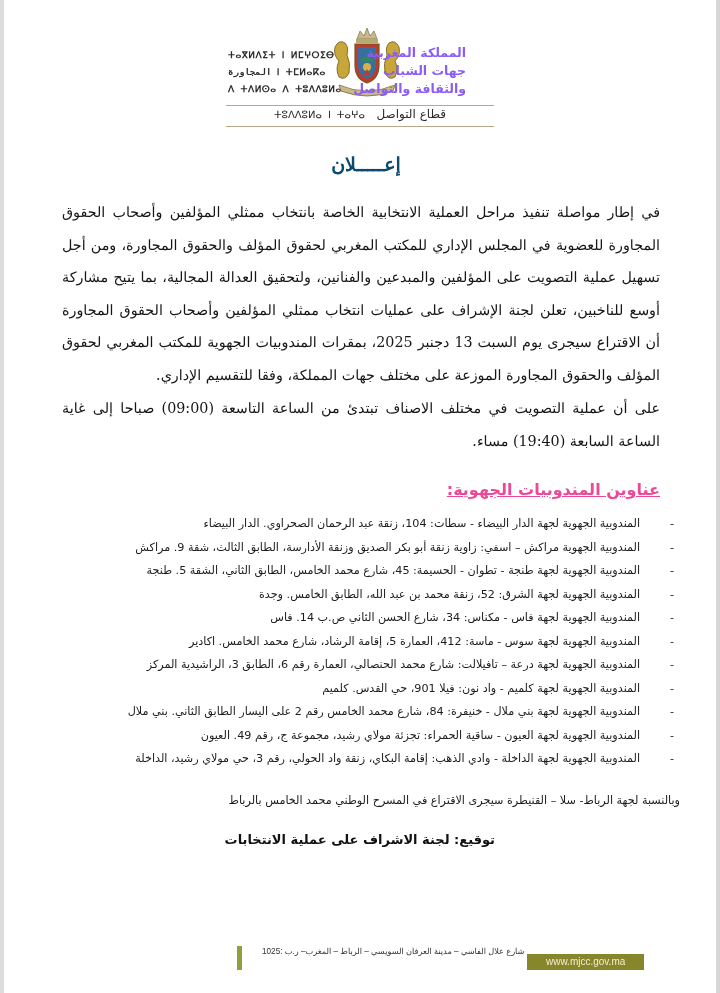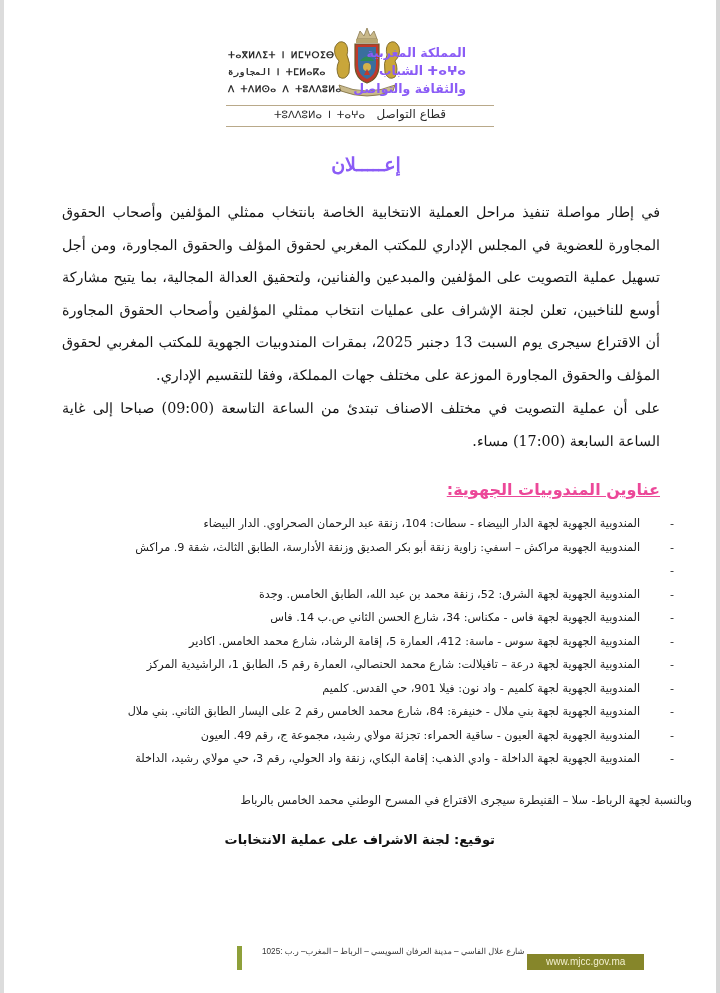--- a/index.html
+++ b/index.html
@@ -20,39 +20,39 @@
   .emblem { position: absolute; left: 329px; top: 25px; width: 76px; height: 76px; }
   .hdr-rule { position: absolute; left: 226px; width: 268px; height: 1px; background: #b9a98a; }
   .hdr-rule.r1 { top: 105px; }
   .hdr-rule.r2 { top: 126px; }
   .hdr-sector { position: absolute; left: 226px; width: 268px; top: 107px; text-align: center;
     font-size: 12px; color: #2b2b2b; direction: rtl; white-space: nowrap; }
   .hdr-sector .tf { font-family: "DejaVu Sans Mono", monospace; font-size: 10px; }
 
   
   .title { position: absolute; left: 12px; right: 0; top: 153px; text-align: center;
-    font-family: "DejaVu Serif", serif; font-weight: bold; font-size: 19px; direction: rtl; color: #8b5cf6; }
+    font-family: "DejaVu Serif", serif; font-weight: bold; font-size: 19px; direction: rtl; color: #0c4a6e; }
 
   
   .para { position: absolute; left: 62px; width: 598px; direction: rtl; text-align: justify;
     text-align-last: right; font-family: "DejaVu Serif", serif; font-size: 14.3px; line-height: 32.6px; color: #161616; }
   .para.p1 { top: 196px; }
   .para.p2 { top: 392px; }
 
   .subhead { position: absolute; right: 60px; top: 480px; direction: rtl; text-decoration: underline;
     font-family: "DejaVu Sans", sans-serif; font-size: 16px; font-weight: bold; color: #ec4899; }
 
   
   .addr-list { position: absolute; right: 40px; top: 512px; width: 620px; direction: rtl;
     margin: 0; padding: 0; list-style: none; }
   .addr-item { position: relative; height: 23.5px; line-height: 23.5px; white-space: nowrap;
     font-family: "DejaVu Sans", sans-serif; font-size: 11.2px; color: #1c1c1c; padding-right: 40px; }
   .addr-item .dash { position: absolute; right: 0; top: 0; width: 16px; text-align: center; }
 
-  .rabat { position: absolute; right: 28px; top: 794px; direction: rtl; white-space: nowrap;
+  .rabat { position: absolute; right: 40px; top: 794px; direction: rtl; white-space: nowrap;
     font-family: "DejaVu Sans", sans-serif; font-size: 11.2px; color: #1c1c1c; }
   .signature { position: absolute; right: 225px; top: 832px; direction: rtl; white-space: nowrap;
     font-family: "DejaVu Sans", sans-serif; font-size: 13px; font-weight: bold; color: #111; }
 
   
   .ft-block { position: absolute; left: 116px; top: 1000px; font-family: "Liberation Sans Narrow", "Liberation Sans", sans-serif;
     font-size: 8.5px; line-height: 12px; color: #333; white-space: nowrap; }
   .ft-block .row { display: flex; gap: 3px; }
   .ft-block .rule { width: 130px; height: 1px; background: #b7c47a; margin: 0; }
   .ft-bar { position: absolute; left: 237px; top: 946px; width: 5px; height: 24px; background: #8ea03a; }
@@ -86,47 +86,47 @@
   <path d="M38 44 l-3 6 h6 z" fill="#c0392b"></path>
 
   <path d="M6 22 Q10 14 16 18 Q20 22 18 30 Q22 38 20 48 Q16 56 10 52 Q6 44 10 36 Q4 30 6 22 Z" fill="#c9a63a" stroke="#6e5a1e" stroke-width="0.8"></path>
   <path d="M70 22 Q66 14 60 18 Q56 22 58 30 Q54 38 56 48 Q60 56 66 52 Q70 44 66 36 Q72 30 70 22 Z" fill="#c9a63a" stroke="#6e5a1e" stroke-width="0.8"></path>
 
   <path d="M10 60 Q38 72 66 60 L64 66 Q38 76 12 66 Z" fill="#c9b98a" stroke="#7a6a3a" stroke-width="0.8"></path>
 </svg>
 
 <div class="hdr-ar">
   <div>المملكة المغربية</div>
-  <div>ⵜⴰⵖⴰ الشباب</div>
+  <div>جهات الشباب</div>
   <div>والثقافة والتواصل</div>
 </div>
 
 <div class="hdr-rule r1"></div>
 <div class="hdr-sector">
   <span>قطاع التواصل</span>
   &nbsp;
   <span class="tf">ⵜⵓⴷⴷⵓⵍⴰ ⵏ ⵜⴰⵖⴰ</span>
 </div>
 <div class="hdr-rule r2"></div>
 
 <div class="title">إعـــــلان</div>
 
 <div class="para p1">في إطار مواصلة تنفيذ مراحل العملية الانتخابية الخاصة بانتخاب ممثلي المؤلفين وأصحاب الحقوق المجاورة للعضوية في المجلس الإداري للمكتب المغربي لحقوق المؤلف والحقوق المجاورة، ومن أجل تسهيل عملية التصويت على المؤلفين والمبدعين والفنانين، ولتحقيق العدالة المجالية، بما يتيح مشاركة أوسع للناخبين، تعلن لجنة الإشراف على عمليات انتخاب ممثلي المؤلفين وأصحاب الحقوق المجاورة أن الاقتراع سيجرى يوم السبت 13 دجنبر 2025، بمقرات المندوبيات الجهوية للمكتب المغربي لحقوق المؤلف والحقوق المجاورة الموزعة على مختلف جهات المملكة، وفقا للتقسيم الإداري.</div>
-<div class="para p2">على أن عملية التصويت في مختلف الاصناف تبتدئ من الساعة التاسعة (09:00) صباحا إلى غاية الساعة السابعة (17:00) مساء.</div>
+<div class="para p2">على أن عملية التصويت في مختلف الاصناف تبتدئ من الساعة التاسعة (09:00) صباحا إلى غاية الساعة السابعة (19:40) مساء.</div>
 
 <div class="subhead">عناوين المندوبيات الجهوية:</div>
 
 <ul class="addr-list">
   <li class="addr-item"><span class="dash">-</span><span>المندوبية الجهوية لجهة الدار البيضاء - سطات: 104، زنقة عبد الرحمان الصحراوي. الدار البيضاء</span></li>
   <li class="addr-item"><span class="dash">-</span><span>المندوبية الجهوية مراكش – اسفي: زاوية زنقة أبو بكر الصديق وزنقة الأدارسة، الطابق الثالث، شقة 9. مراكش</span></li>
-  <li class="addr-item"><span class="dash">-</span></li>
+  <li class="addr-item"><span class="dash">-</span><span>المندوبية الجهوية لجهة طنجة - تطوان - الحسيمة: 45، شارع محمد الخامس، الطابق الثاني، الشقة 5. طنجة</span></li>
   <li class="addr-item"><span class="dash">-</span><span>المندوبية الجهوية لجهة الشرق: 52، زنقة محمد بن عبد الله، الطابق الخامس. وجدة</span></li>
   <li class="addr-item"><span class="dash">-</span><span>المندوبية الجهوية لجهة فاس - مكناس: 34، شارع الحسن الثاني ص.ب 14. فاس</span></li>
   <li class="addr-item"><span class="dash">-</span><span>المندوبية الجهوية لجهة سوس - ماسة: 412، العمارة 5، إقامة الرشاد، شارع محمد الخامس. اكادير</span></li>
-  <li class="addr-item"><span class="dash">-</span><span>المندوبية الجهوية لجهة درعة – تافيلالت: شارع محمد الحنصالي، العمارة رقم 5، الطابق 1، الراشيدية المركز</span></li>
+  <li class="addr-item"><span class="dash">-</span><span>المندوبية الجهوية لجهة درعة – تافيلالت: شارع محمد الحنصالي، العمارة رقم 6، الطابق 3، الراشيدية المركز</span></li>
   <li class="addr-item"><span class="dash">-</span><span>المندوبية الجهوية لجهة كلميم - واد نون: فيلا 901، حي القدس. كلميم</span></li>
   <li class="addr-item"><span class="dash">-</span><span>المندوبية الجهوية لجهة بني ملال - خنيفرة: 84، شارع محمد الخامس رقم 2 على اليسار الطابق الثاني. بني ملال</span></li>
   <li class="addr-item"><span class="dash">-</span><span>المندوبية الجهوية لجهة العيون - ساقية الحمراء: تجزئة مولاي رشيد، مجموعة ج، رقم 49. العيون</span></li>
   <li class="addr-item"><span class="dash">-</span><span>المندوبية الجهوية لجهة الداخلة - وادي الذهب: إقامة البكاي، زنقة واد الحولي، رقم 3، حي مولاي رشيد، الداخلة</span></li>
 </ul>
 
 <div class="rabat">وبالنسبة لجهة الرباط- سلا – القنيطرة سيجرى الاقتراع في المسرح الوطني محمد الخامس بالرباط</div>
 <div class="signature">توقيع: لجنة الاشراف على عملية الانتخابات</div>
 
 <div class="ft-block">

